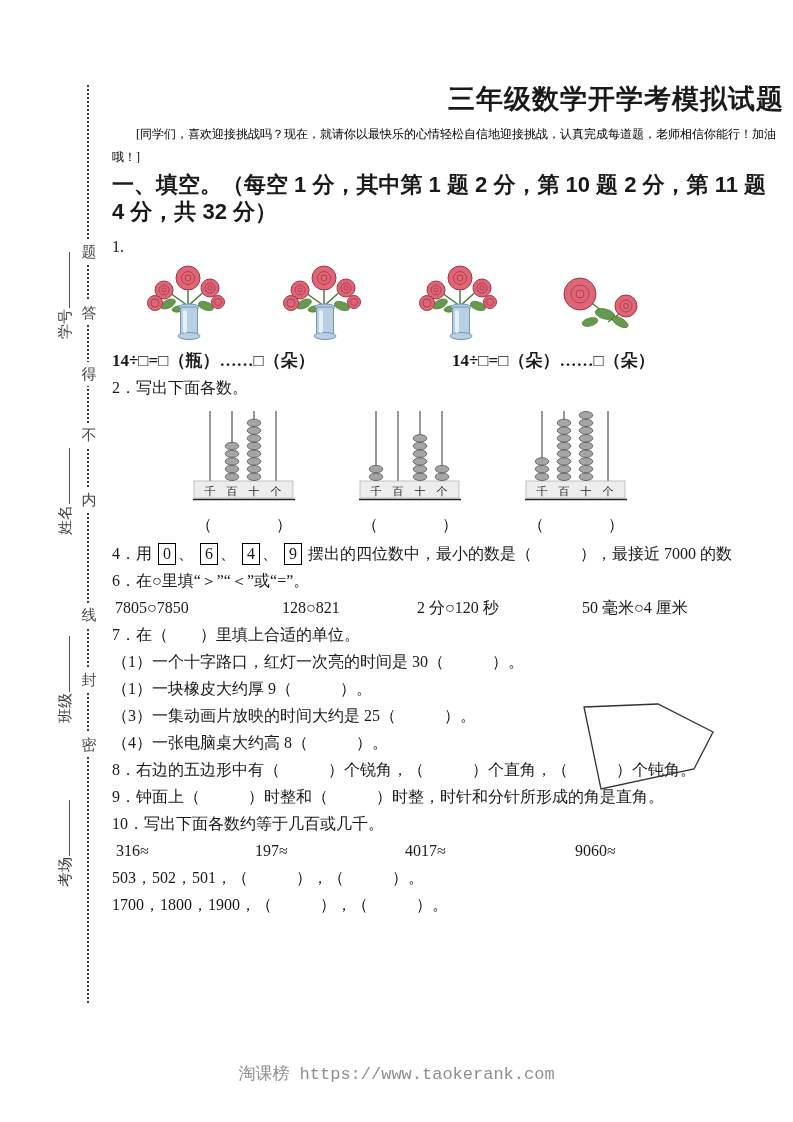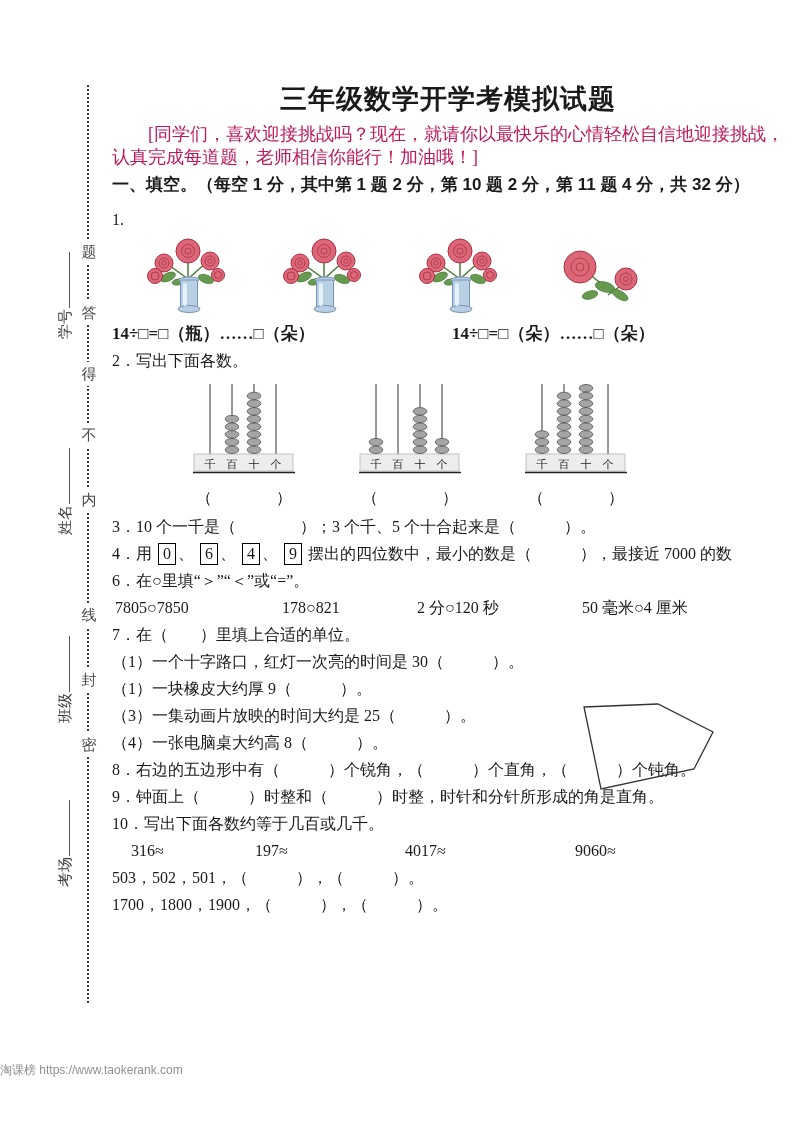--- a/index.html
+++ b/index.html
@@ -10,43 +10,43 @@
   .seal-line{position:absolute;left:87px;top:85px;height:918px;border-left:2px dotted #3a3a3a;}
   .seal-char{position:absolute;left:80px;width:18px;text-align:center;background:#fff;font-size:15px;color:#4a4a4a;line-height:16px;padding:4px 0;}
   .sc0{top:240px}.sc1{top:301px}.sc2{top:362px}.sc3{top:423px}.sc4{top:488px}.sc5{top:603px}.sc6{top:668px}.sc7{top:733px}
   .seal-field{position:absolute;left:0px;width:132px;height:22px;transform:rotate(-90deg);transform-origin:center;font-size:15px;color:#3d3d3d;white-space:nowrap;}
   .seal-field .fu{display:inline-block;width:56px;border-bottom:1px solid #555;height:14px;margin-left:1px;}
   .sf0{top:262px}.sf1{top:458px}.sf2{top:646px}.sf3{top:810px}
 
   
   .content{position:absolute;left:112px;top:86px;width:672px;font-size:16px;line-height:27px;}
   .content p{margin:0;}
-  h1{font-family:"Liberation Sans", sans-serif;font-size:27px;font-weight:bold;text-align:center;margin:0 0 10px 0;letter-spacing:1px;}
-  .intro{font-size:18px;line-height:23px;margin:0 0 12px 0;text-indent:2em;color:#be185d;}
-  h2{font-family:"Liberation Sans", sans-serif;font-size:17px;font-weight:bold;margin:2px 0 8px 0;}
+  h1{font-family:"Liberation Sans", sans-serif;font-size:27px;font-weight:bold;text-align:right;margin:0 0 10px 0;letter-spacing:1px;}
+  .intro{font-size:12px;line-height:23px;margin:0 0 12px 0;text-indent:2em;color:#000000;}
+  h2{font-family:"Liberation Sans", sans-serif;font-size:22px;font-weight:bold;margin:2px 0 8px 0;}
 
   .flower-row{display:flex;align-items:flex-start;gap:44px;margin:2px 0 0 30px;height:82px;}
   .eq-row{display:flex;font-size:17px;margin-top:3px;font-weight:bold;}
   .eq-row .eqL{width:340px;}
 
   .abacus-row{display:flex;gap:62px;margin:4px 0 2px 80px;}
   .abacus{width:104px;text-align:center;}
   .ab-ans{font-size:16px;margin-top:1px;}
 
   .digit-box{display:inline-block;border:1.3px solid #000;padding:0 4px;margin:0 2px;line-height:20px;}
 
   .pos-row{position:relative;height:27px;}
   .row6 .c0{position:absolute;left:3px}.row6 .c1{position:absolute;left:170px}
   .row6 .c2{position:absolute;left:305px}.row6 .c3{position:absolute;left:470px}
-  .row10 .c0{position:absolute;left:19px}.row10 .c1{position:absolute;left:143px}
+  .row10 .c0{position:absolute;left:4px}.row10 .c1{position:absolute;left:143px}
   .row10 .c2{position:absolute;left:293px}.row10 .c3{position:absolute;left:463px}
 
   .pentagon{position:absolute;left:576px;top:694px;}
 
-  .footer{position:absolute;left:0;right:0;top:1062px;font-family:Liberation Sans, sans-serif;font-size:12px;color:var(--footer_text,#8f8f8f);}
+  .footer{position:absolute;left:0;right:0;top:1062px;text-align:center;font-family:Liberation Mono, monospace;font-size:17px;color:var(--footer_text,#8f8f8f);}
 
   
   .rp{fill:var(--rose,#dd6677);stroke:var(--rose_dark,#a83246);stroke-width:1;}
   .rs{fill:none;stroke:var(--rose_dark,#a83246);stroke-width:0.8;}
   .lf{fill:var(--leaf,#679a4e);stroke:#3f7030;stroke-width:0.6;}
   .stem{stroke:#4a7a3a;stroke-width:1.5;}
   .vbody{fill:var(--vase,#b9cfe4);stroke:#7593b5;stroke-width:1;}
   .vhl{fill:#e6f0fa;}
   .bead{fill:var(--bead,#a5a5a5);stroke:#555;stroke-width:0.8;}
   .pent{fill:none;stroke:#333;stroke-width:1.3;}
@@ -257,36 +257,35 @@
               <ellipse cx="61" cy="41" rx="6.8" ry="3.7" class="bead"></ellipse>
               <ellipse cx="61" cy="33.3" rx="6.8" ry="3.7" class="bead"></ellipse>
               <ellipse cx="61" cy="25.599999999999994" rx="6.8" ry="3.7" class="bead"></ellipse>
               <ellipse cx="61" cy="17.9" rx="6.8" ry="3.7" class="bead"></ellipse>
               <ellipse cx="61" cy="10.199999999999996" rx="6.8" ry="3.7" class="bead"></ellipse>
             </svg></div>
         <div class="ab-ans">（　　　　）</div>
       </div>
     </div>
 
-    <p>3．10 个一千是（　　　　）；3 个千、5 个十合起来是（　　　）。</p>
 
     <p>
       <span>4．用</span>
       <span class="digit-box">0</span><span>、</span>
       <span class="digit-box">6</span><span>、</span>
       <span class="digit-box">4</span><span>、</span>
       <span class="digit-box">9</span>
       <span>摆出的四位数中，最小的数是（　　　），最接近 7000 的数</span>
     </p>
 
 
     <p>6．在○里填“＞”“＜”或“=”。</p>
     <div class="pos-row row6">
       <span class="c0">7805○7850</span>
-      <span class="c1">178○821</span>
+      <span class="c1">128○821</span>
       <span class="c2">2 分○120 秒</span>
       <span class="c3">50 毫米○4 厘米</span>
     </div>
 
     <p>7．在（　　）里填上合适的单位。</p>
     <p>（1）一个十字路口，红灯一次亮的时间是 30（　　　）。</p>
     <p>（1）一块橡皮大约厚 9（　　　）。</p>
     <p>（3）一集动画片放映的时间大约是 25（　　　）。</p>
     <p>（4）一张电脑桌大约高 8（　　　）。</p>
 

